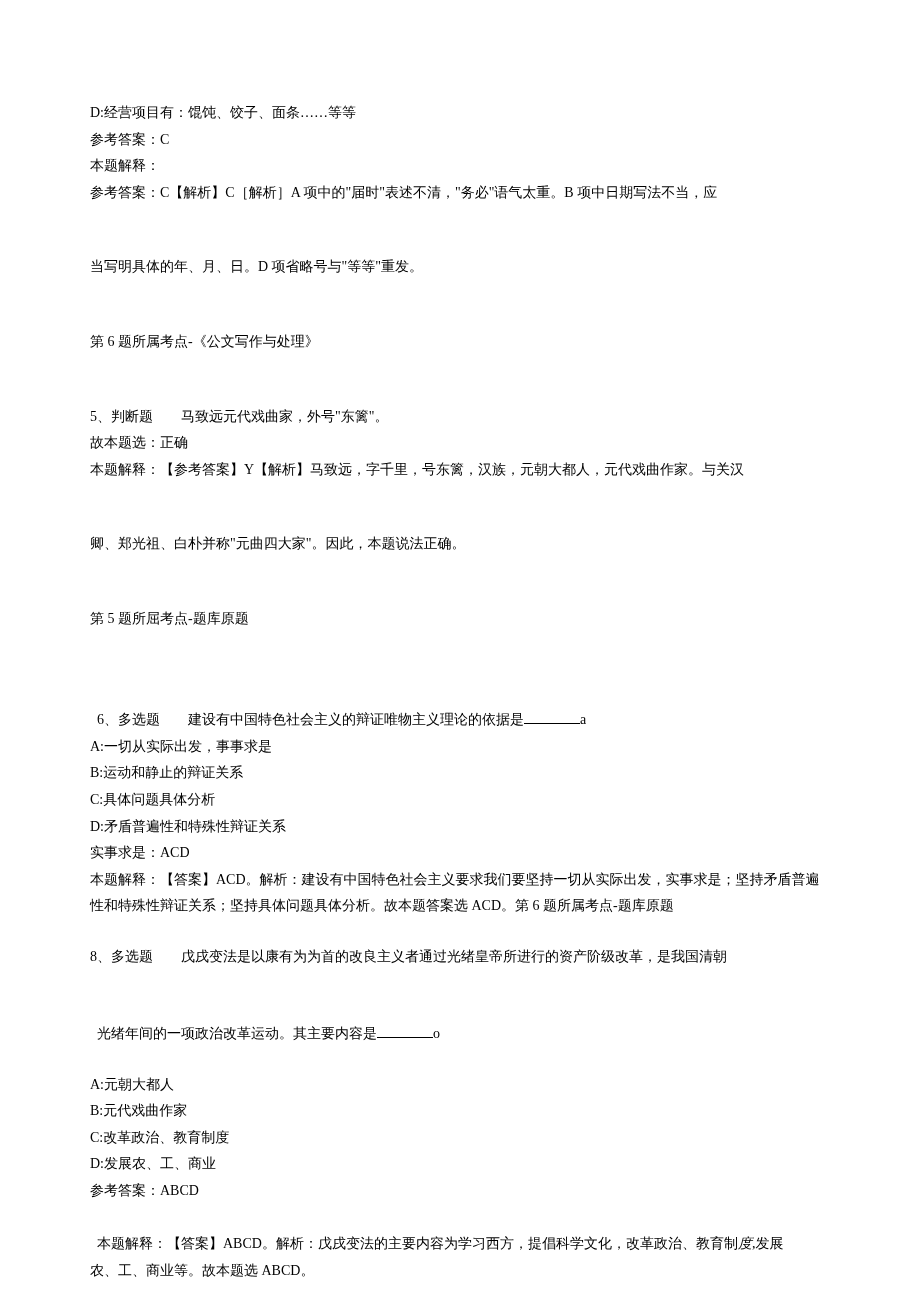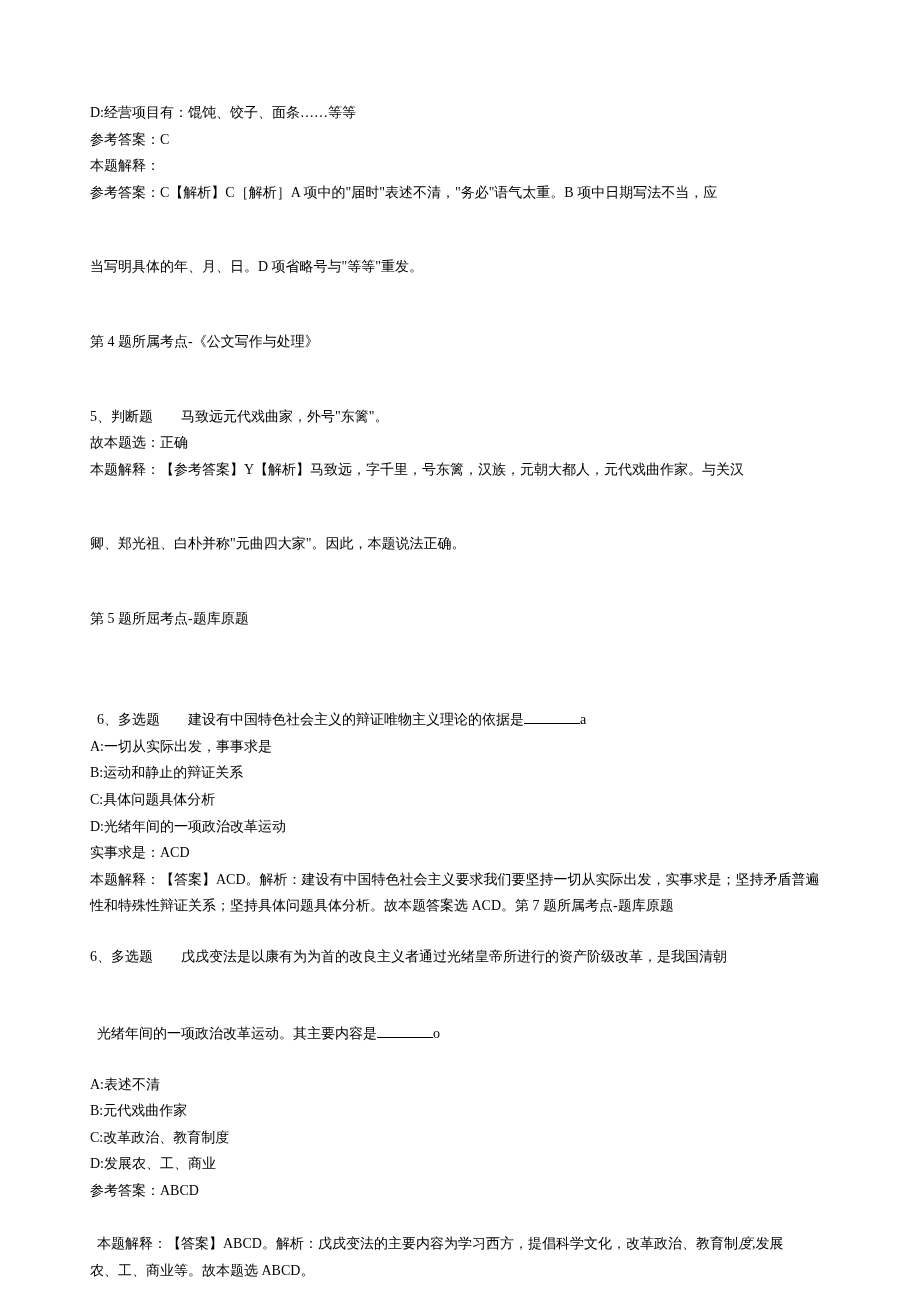--- a/index.html
+++ b/index.html
@@ -40,50 +40,50 @@
 </head>
 <body>
 
 <p class="para">D:经营项目有：馄饨、饺子、面条……等等</p>
 <p class="para">参考答案：C</p>
 <p class="para">本题解释：</p>
 <p class="para">参考答案：C【解析】C［解析］A 项中的"届时"表述不清，"务必"语气太重。B 项中日期写法不当，应</p>
 <div class="gap"></div>
 <p class="para">当写明具体的年、月、日。D 项省略号与"等等"重发。</p>
 <div class="gap"></div>
-<p class="para">第 4 题所属考点-《公文写作与处理》</p>
+<p class="para">第 6 题所属考点-《公文写作与处理》</p>
 <div class="gap"></div>
 
 <p class="para">5、判断题　　马致远元代戏曲家，外号"东篱"。</p>
 <p class="para">故本题选：正确</p>
 <p class="para">本题解释：【参考答案】Y【解析】马致远，字千里，号东篱，汉族，元朝大都人，元代戏曲作家。与关汉</p>
 <div class="gap"></div>
 <p class="para">卿、郑光祖、白朴并称"元曲四大家"。因此，本题说法正确。</p>
 <div class="gap"></div>
 <p class="para">第 5 题所屈考点-题库原题</p>
 <div class="gap"></div>
 
 <p class="para">
   <span>6、多选题　　建设有中国特色社会主义的辩证唯物主义理论的依据是</span><span class="blank-slot"></span><span>a</span>
 </p>
 <p class="para">A:一切从实际出发，事事求是</p>
 <p class="para">B:运动和静止的辩证关系</p>
 <p class="para">C:具体问题具体分析</p>
-<p class="para">D:光绪年间的一项政治改革运动</p>
+<p class="para">D:矛盾普遍性和特殊性辩证关系</p>
 <p class="para">实事求是：ACD</p>
-<p class="para">本题解释：【答案】ACD。解析：建设有中国特色社会主义要求我们要坚持一切从实际出发，实事求是；坚持矛盾普遍性和特殊性辩证关系；坚持具体问题具体分析。故本题答案选 ACD。第 7 题所属考点-题库原题</p>
+<p class="para">本题解释：【答案】ACD。解析：建设有中国特色社会主义要求我们要坚持一切从实际出发，实事求是；坚持矛盾普遍性和特殊性辩证关系；坚持具体问题具体分析。故本题答案选 ACD。第 6 题所属考点-题库原题</p>
 <div class="gap-small"></div>
 
-<p class="para">6、多选题　　戊戌变法是以康有为为首的改良主义者通过光绪皇帝所进行的资产阶级改革，是我国清朝</p>
+<p class="para">8、多选题　　戊戌变法是以康有为为首的改良主义者通过光绪皇帝所进行的资产阶级改革，是我国清朝</p>
 <div class="gap-small"></div>
 <p class="para">
   <span>光绪年间的一项政治改革运动。其主要内容是</span><span class="blank-slot"></span><span>o</span>
 </p>
 <div class="gap-small"></div>
-<p class="para">A:表述不清</p>
+<p class="para">A:元朝大都人</p>
 <p class="para">B:元代戏曲作家</p>
 <p class="para">C:改革政治、教育制度</p>
 <p class="para">D:发展农、工、商业</p>
 <p class="para">参考答案：ABCD</p>
 <p class="para">
   <span>本题解释：【答案】ABCD。解析：戊戌变法的主要内容为学习西方，提倡科学文化，改革政治、教育制</span><span class="italic">度</span><span>,发展</span>
 </p>
 <p class="para">农、工、商业等。故本题选 ABCD。</p>
 
 </body></html>

